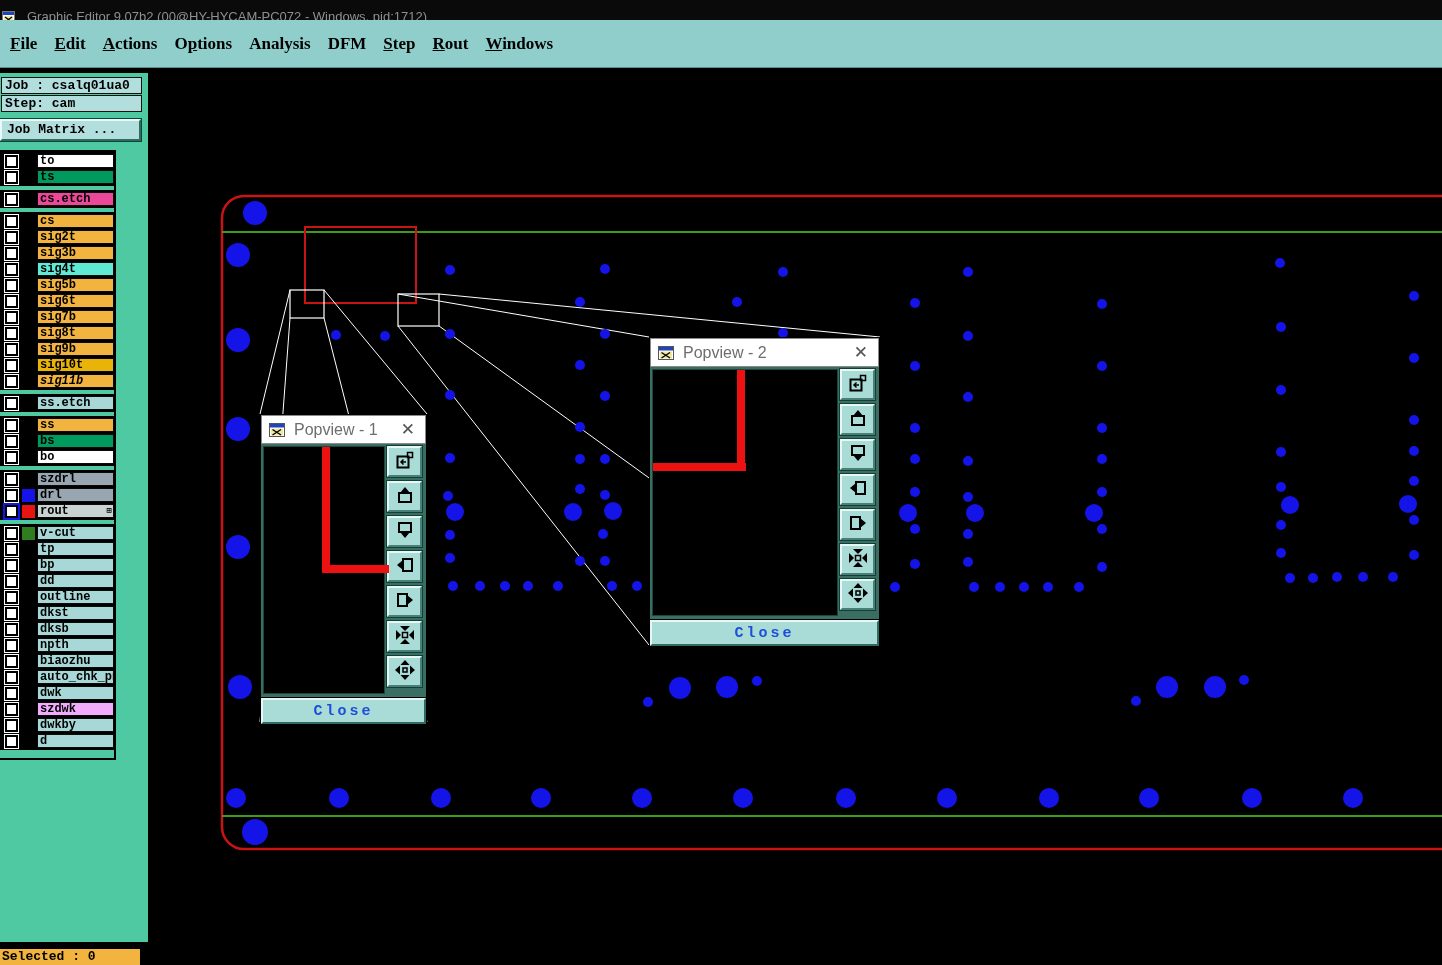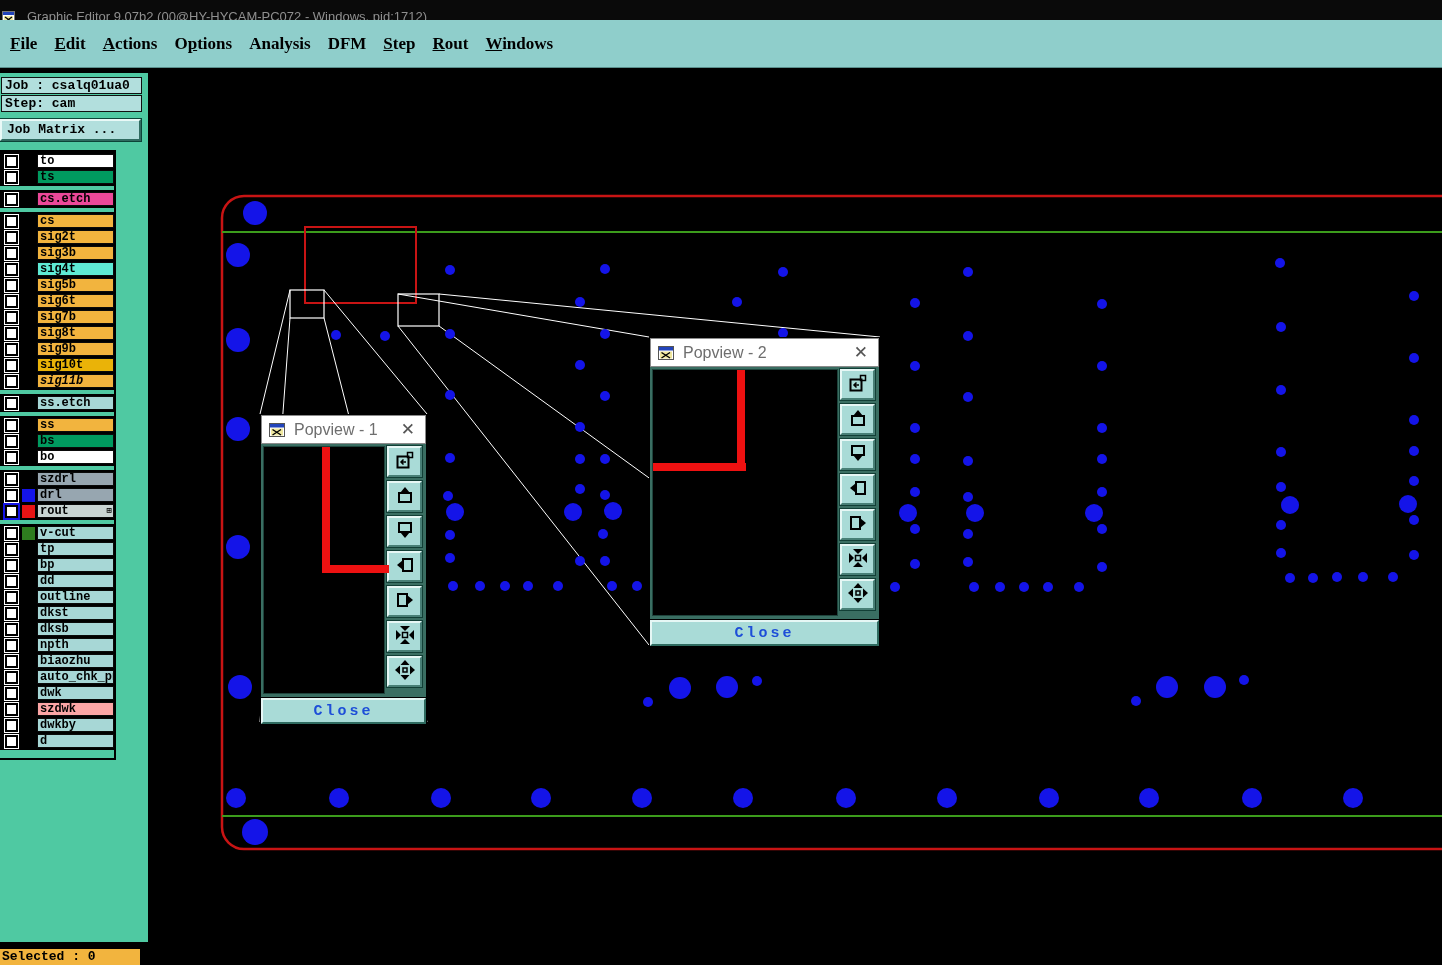--- a/index.html
+++ b/index.html
@@ -449,21 +449,21 @@
         <div class="layer-row">
           <div class="layer-cb"></div>
           <div class="layer-chip" style="background: transparent;"></div>
           <div class="layer-label" style="background: rgb(167, 215, 214);">
             <span>dwk</span>
           </div>
         </div>
         <div class="layer-row">
           <div class="layer-cb"></div>
           <div class="layer-chip" style="background: transparent;"></div>
-          <div class="layer-label" style="background: #fca5a5;">
+          <div class="layer-label" style="background: #f0abfc;">
             <span>szdwk</span>
           </div>
         </div>
         <div class="layer-row">
           <div class="layer-cb"></div>
           <div class="layer-chip" style="background: transparent;"></div>
           <div class="layer-label" style="background: rgb(167, 215, 214);">
             <span>dwkby</span>
           </div>
         </div>

